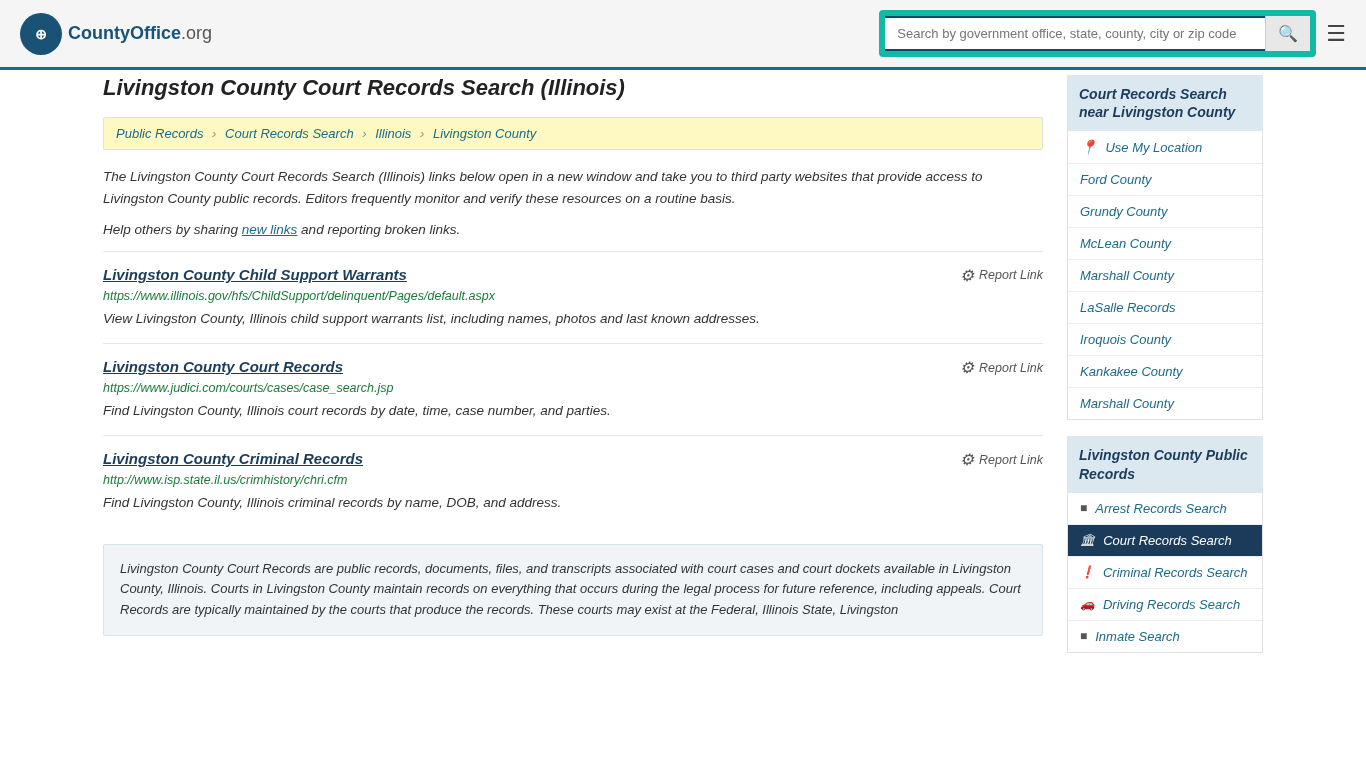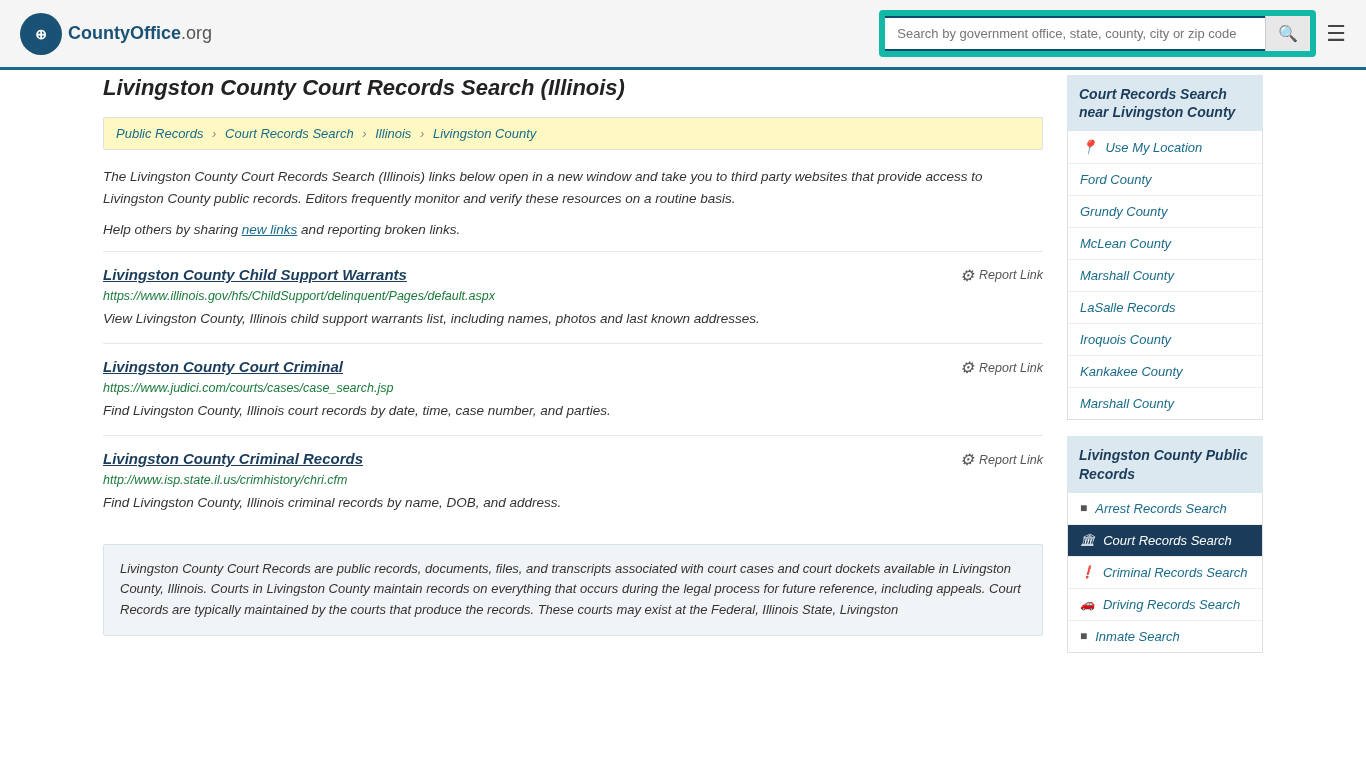--- a/index.html
+++ b/index.html
@@ -265,21 +265,21 @@
           <span class="report-icon">⚙</span>
           <span>Report Link</span>
         </div>
       </div>
       <div class="record-url">https://www.illinois.gov/hfs/ChildSupport/delinquent/Pages/default.aspx</div>
       <div class="record-desc">View Livingston County, Illinois child support warrants list, including names, photos and last known addresses.</div>
     </div>
 
     <div class="record-item">
       <div class="record-header">
-        <span class="record-title">Livingston County Court Criminal</span>
+        <span class="record-title">Livingston County Court Records</span>
         <div class="report-link">
           <span class="report-icon">⚙</span>
           <span>Report Link</span>
         </div>
       </div>
       <div class="record-url">https://www.judici.com/courts/cases/case_search.jsp</div>
       <div class="record-desc">Find Livingston County, Illinois court records by date, time, case number, and parties.</div>
     </div>
 
     <div class="record-item">

